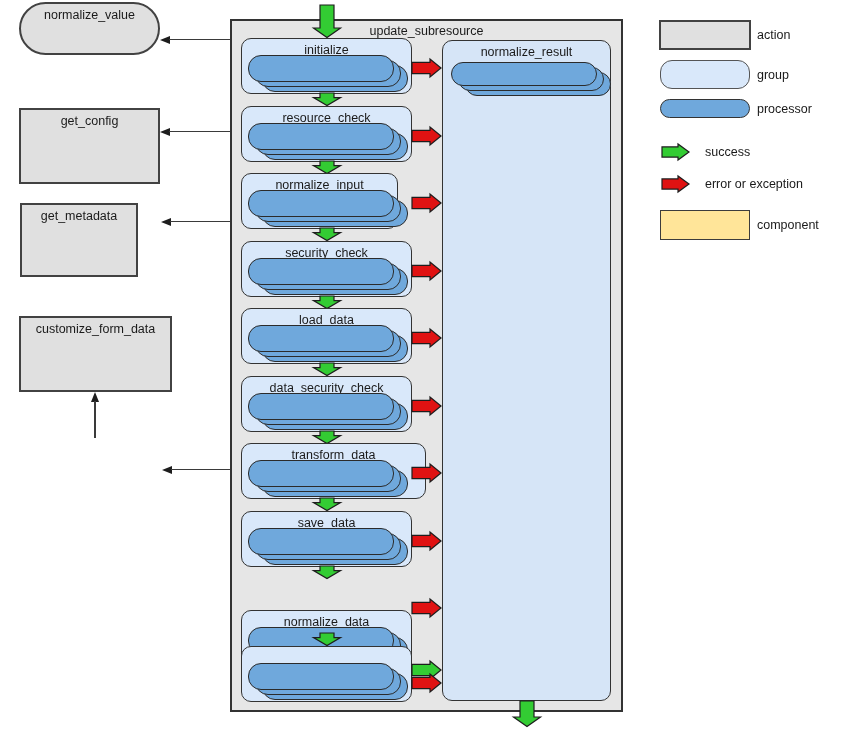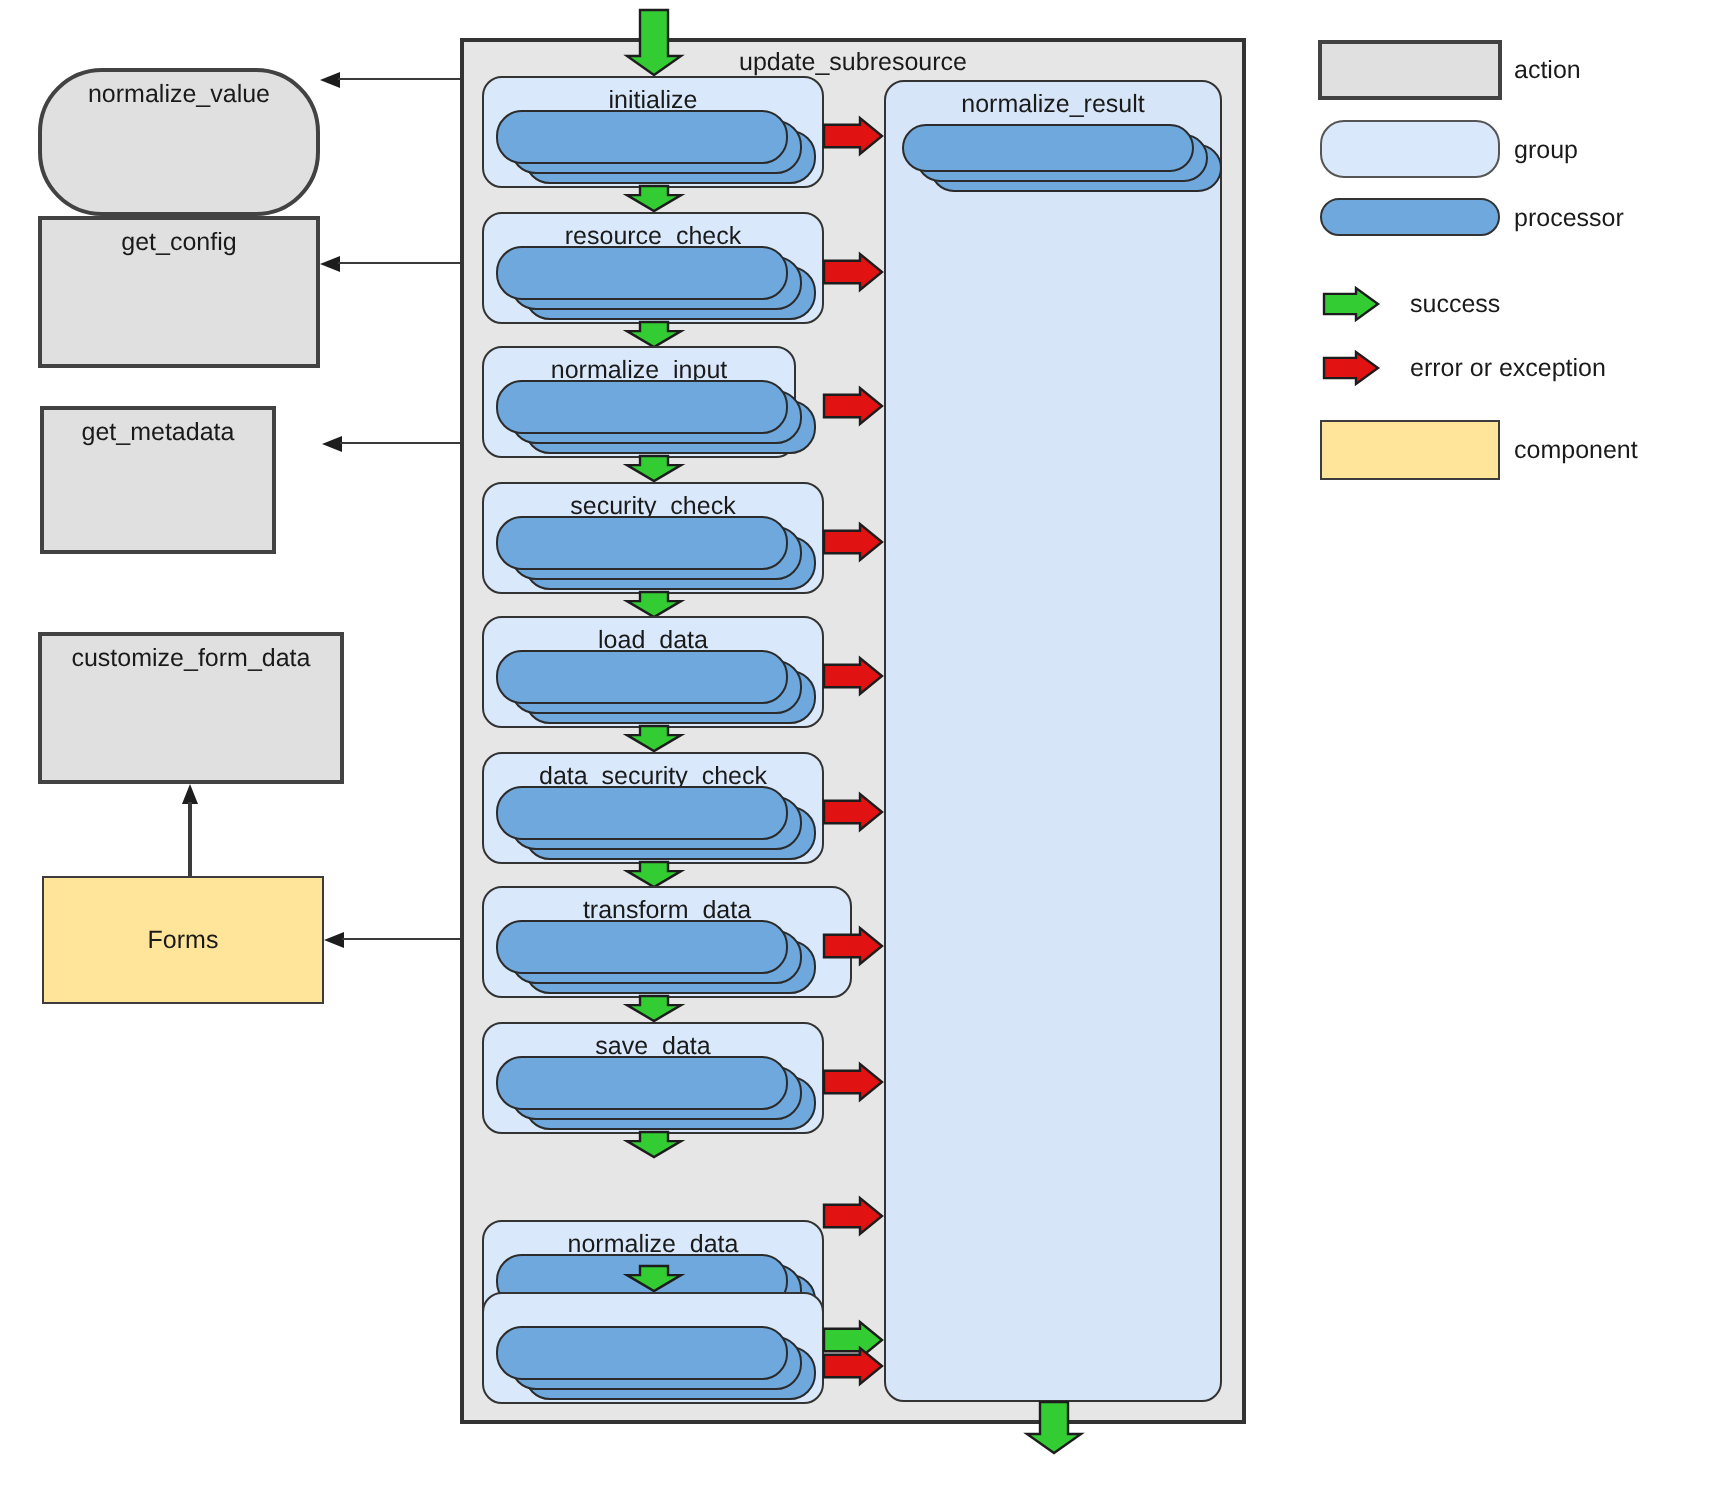--- a/index.html
+++ b/index.html
@@ -62,23 +62,20 @@
   <div class="pipeline-container" style="left:230px; top:19px; width:393px; height:693px;"></div>
   <div class="pipeline-title" style="left:230px; top:20px; width:393px;">update_subresource</div>
 
   <div class="group result" style="left:442px; top:40px; width:169px; height:661px;">
     <div class="group-label">normalize_result</div>
     <div class="pill" style="left:22px; top:31px; width:146px; height:24px;"></div>
     <div class="pill" style="left:15px; top:26px; width:146px; height:24px;"></div>
     <div class="pill" style="left:8px;  top:21px; width:146px; height:24px;"></div>
   </div>
 
-  <div class="component-box" style="left:21px; top:438px; width:141px; height:64px;">
-    <span>Forms</span>
-  </div>
 
   <div id="dynamic-root">
       <div class="group" style="left: 241px; top: 38px; width: 171px; height: 56px;">
     <div class="group-label">initialize</div>
     <div class="pill" style="left:20px; top:26px; width:146px; height:27px;"></div>
     <div class="pill" style="left:13px; top:21px; width:146px; height:27px;"></div>
     <div class="pill" style="left:6px;  top:16px; width:146px; height:27px;"></div>
   </div>
       <svg width="31" height="20" style="position: absolute; left: 411px; top: 58px; overflow: visible;">
         <polygon points="1,4.3999999999999995 19,4.3999999999999995 19,1 30,10 19,19 19,15.600000000000001 1,15.600000000000001" fill="#e01212" stroke="#1d1d1d" stroke-width="1.2"></polygon>
@@ -192,21 +189,21 @@
       </svg>
       <svg width="31" height="20" style="position: absolute; left: 411px; top: 673px; overflow: visible;">
         <polygon points="1,4.3999999999999995 19,4.3999999999999995 19,1 30,10 19,19 19,15.600000000000001 1,15.600000000000001" fill="#e01212" stroke="#1d1d1d" stroke-width="1.2"></polygon>
       </svg>
       <svg width="28" height="33" style="position: absolute; left: 313px; top: 5px; overflow: visible;">
         <polygon points="7,0 21,0 21,23 27.5,23 14,32.5 0.5,23 7,23" fill="#33cc33" stroke="#1d1d1d" stroke-width="1.2"></polygon>
       </svg>
       <svg width="28" height="26" style="position: absolute; left: 513px; top: 701px; overflow: visible;">
         <polygon points="7,0 21,0 21,16 27.5,16 14,25.5 0.5,16 7,16" fill="#33cc33" stroke="#1d1d1d" stroke-width="1.2"></polygon>
       </svg>
-      <div class="action-box" style="left: 19px; top: 34px; width: 141px; height: 74px; border-radius: 32px;">
+      <div class="action-box" style="left: 19px; top: 2px; width: 141px; height: 53px; border-radius: 32px;">
     <span>normalize_value</span>
   </div>
       <div class="action-box" style="left: 19px; top: 108px; width: 141px; height: 76px;">
     <span>get_config</span>
   </div>
       <div class="action-box" style="left: 20px; top: 203px; width: 118px; height: 74px;">
     <span>get_metadata</span>
   </div>
       <div class="action-box" style="left: 19px; top: 316px; width: 153px; height: 76px;">
     <span>customize_form_data</span>

